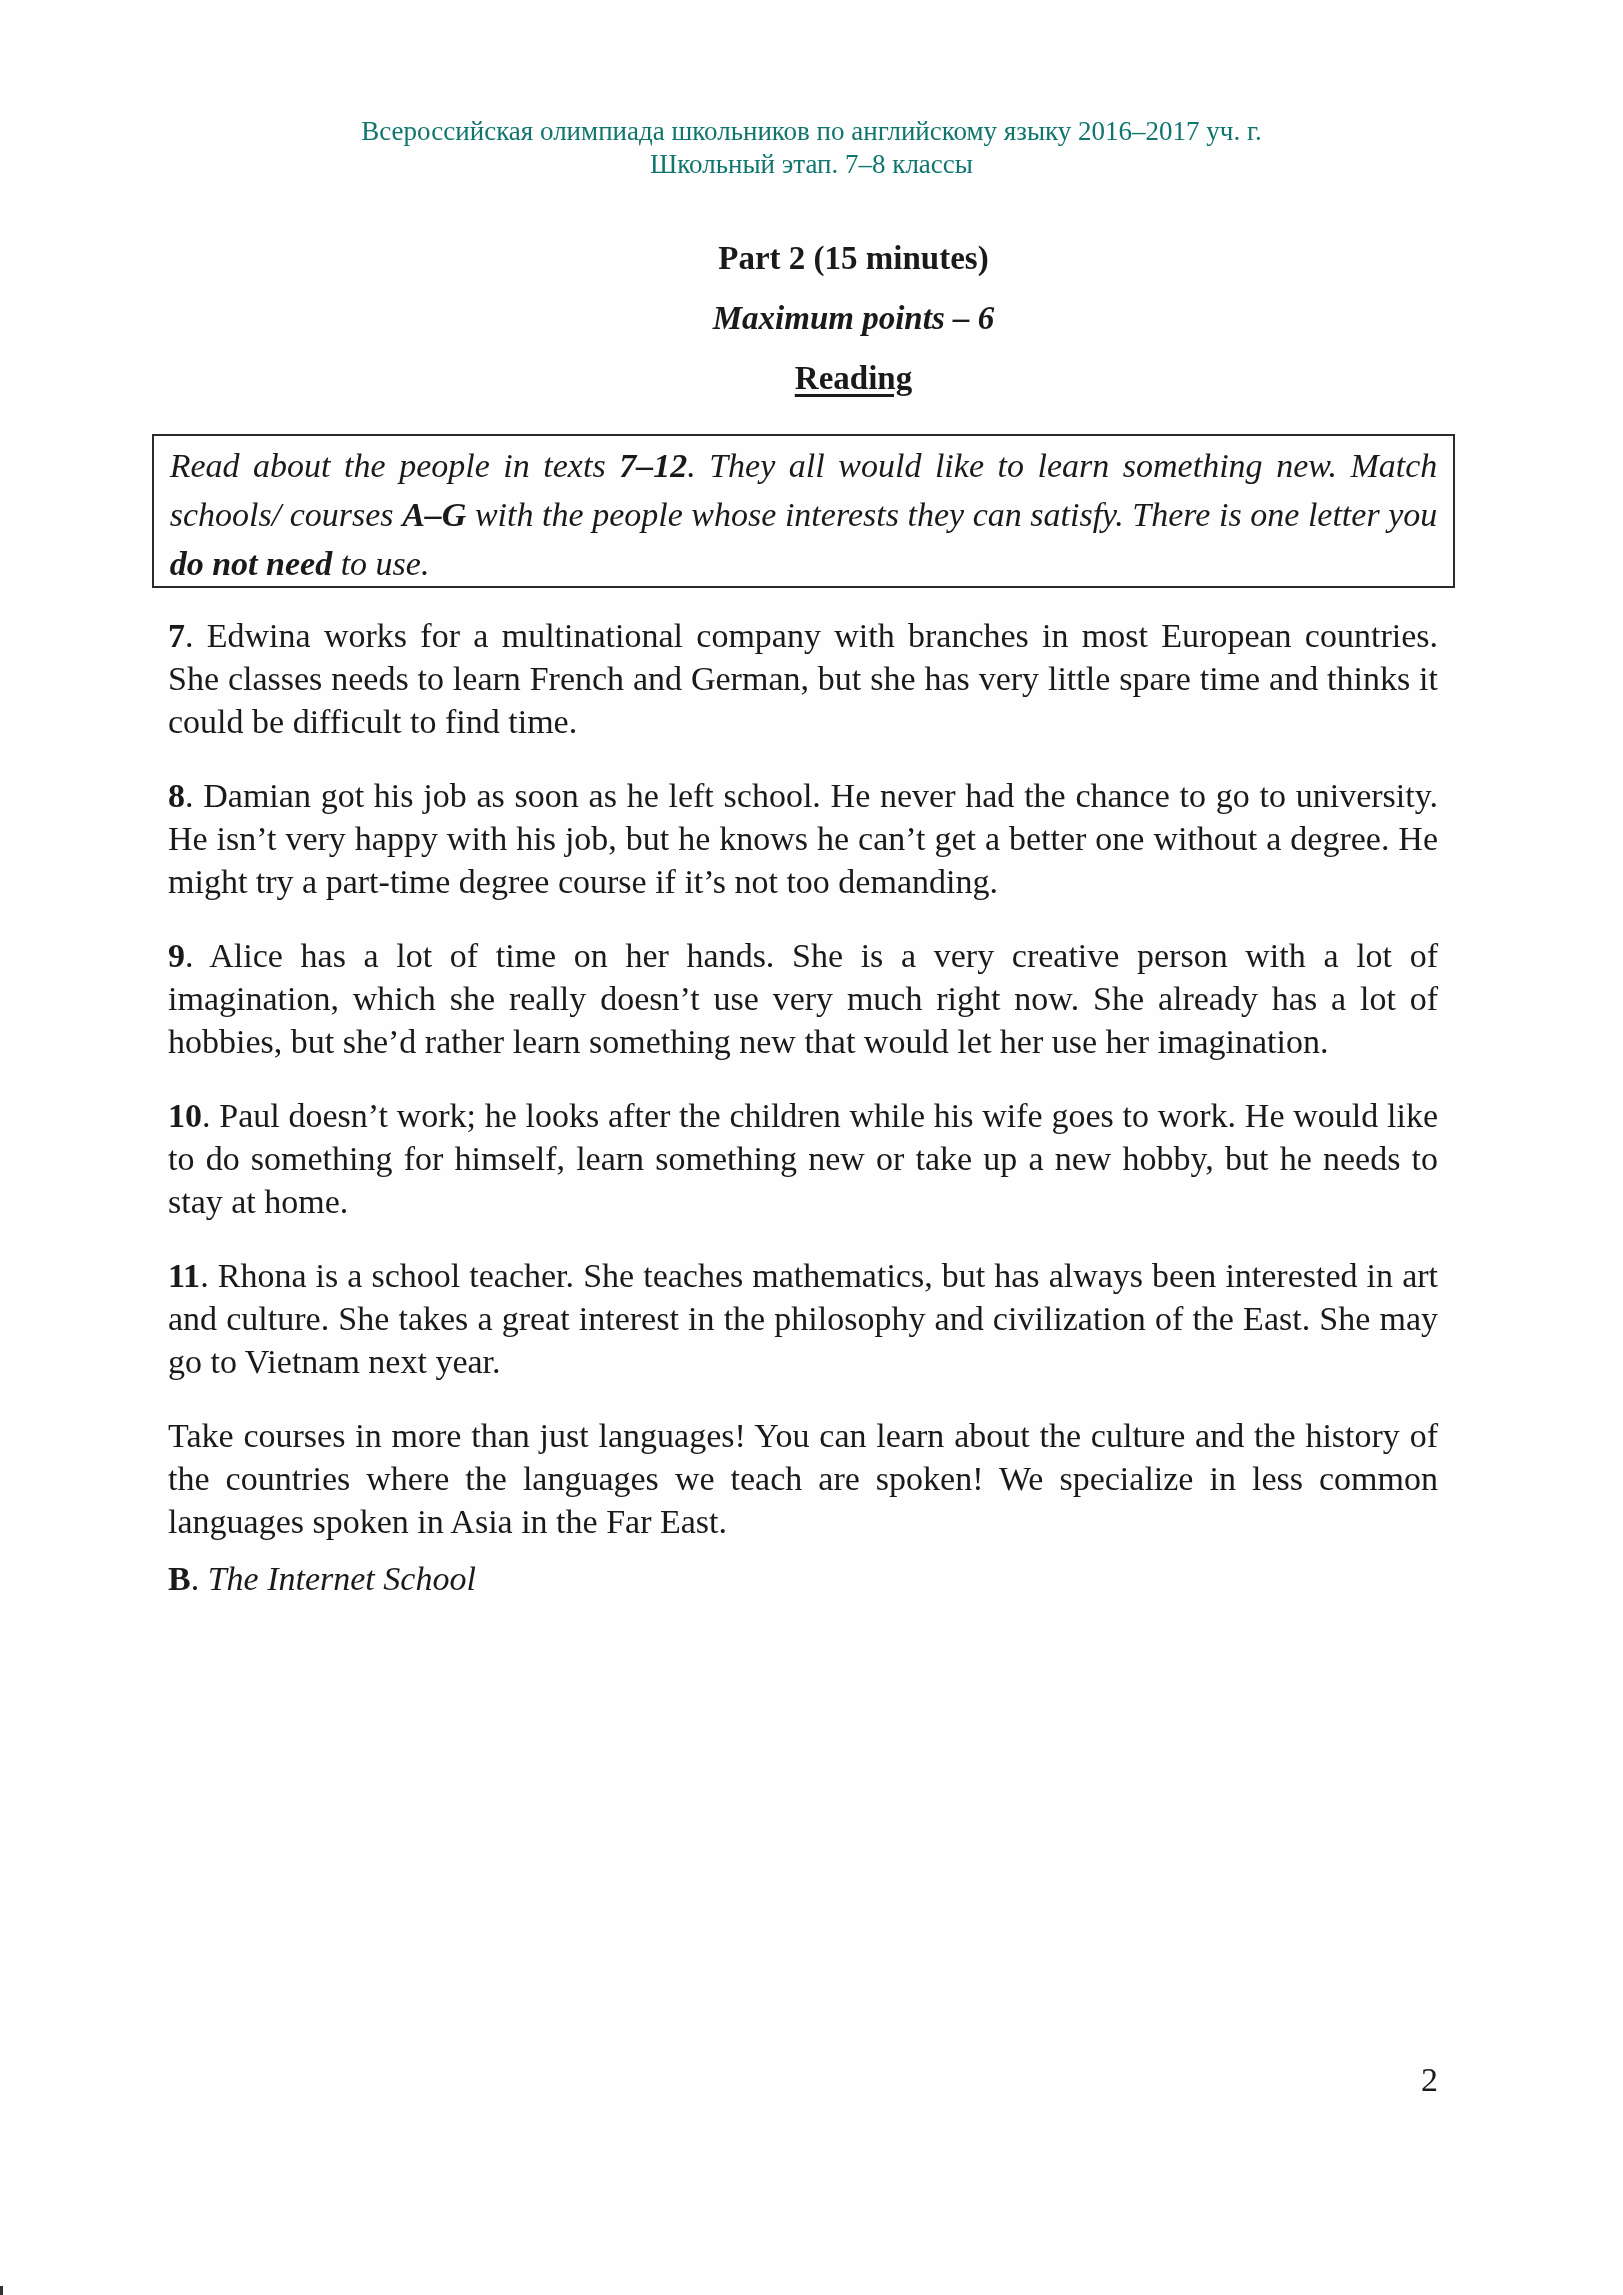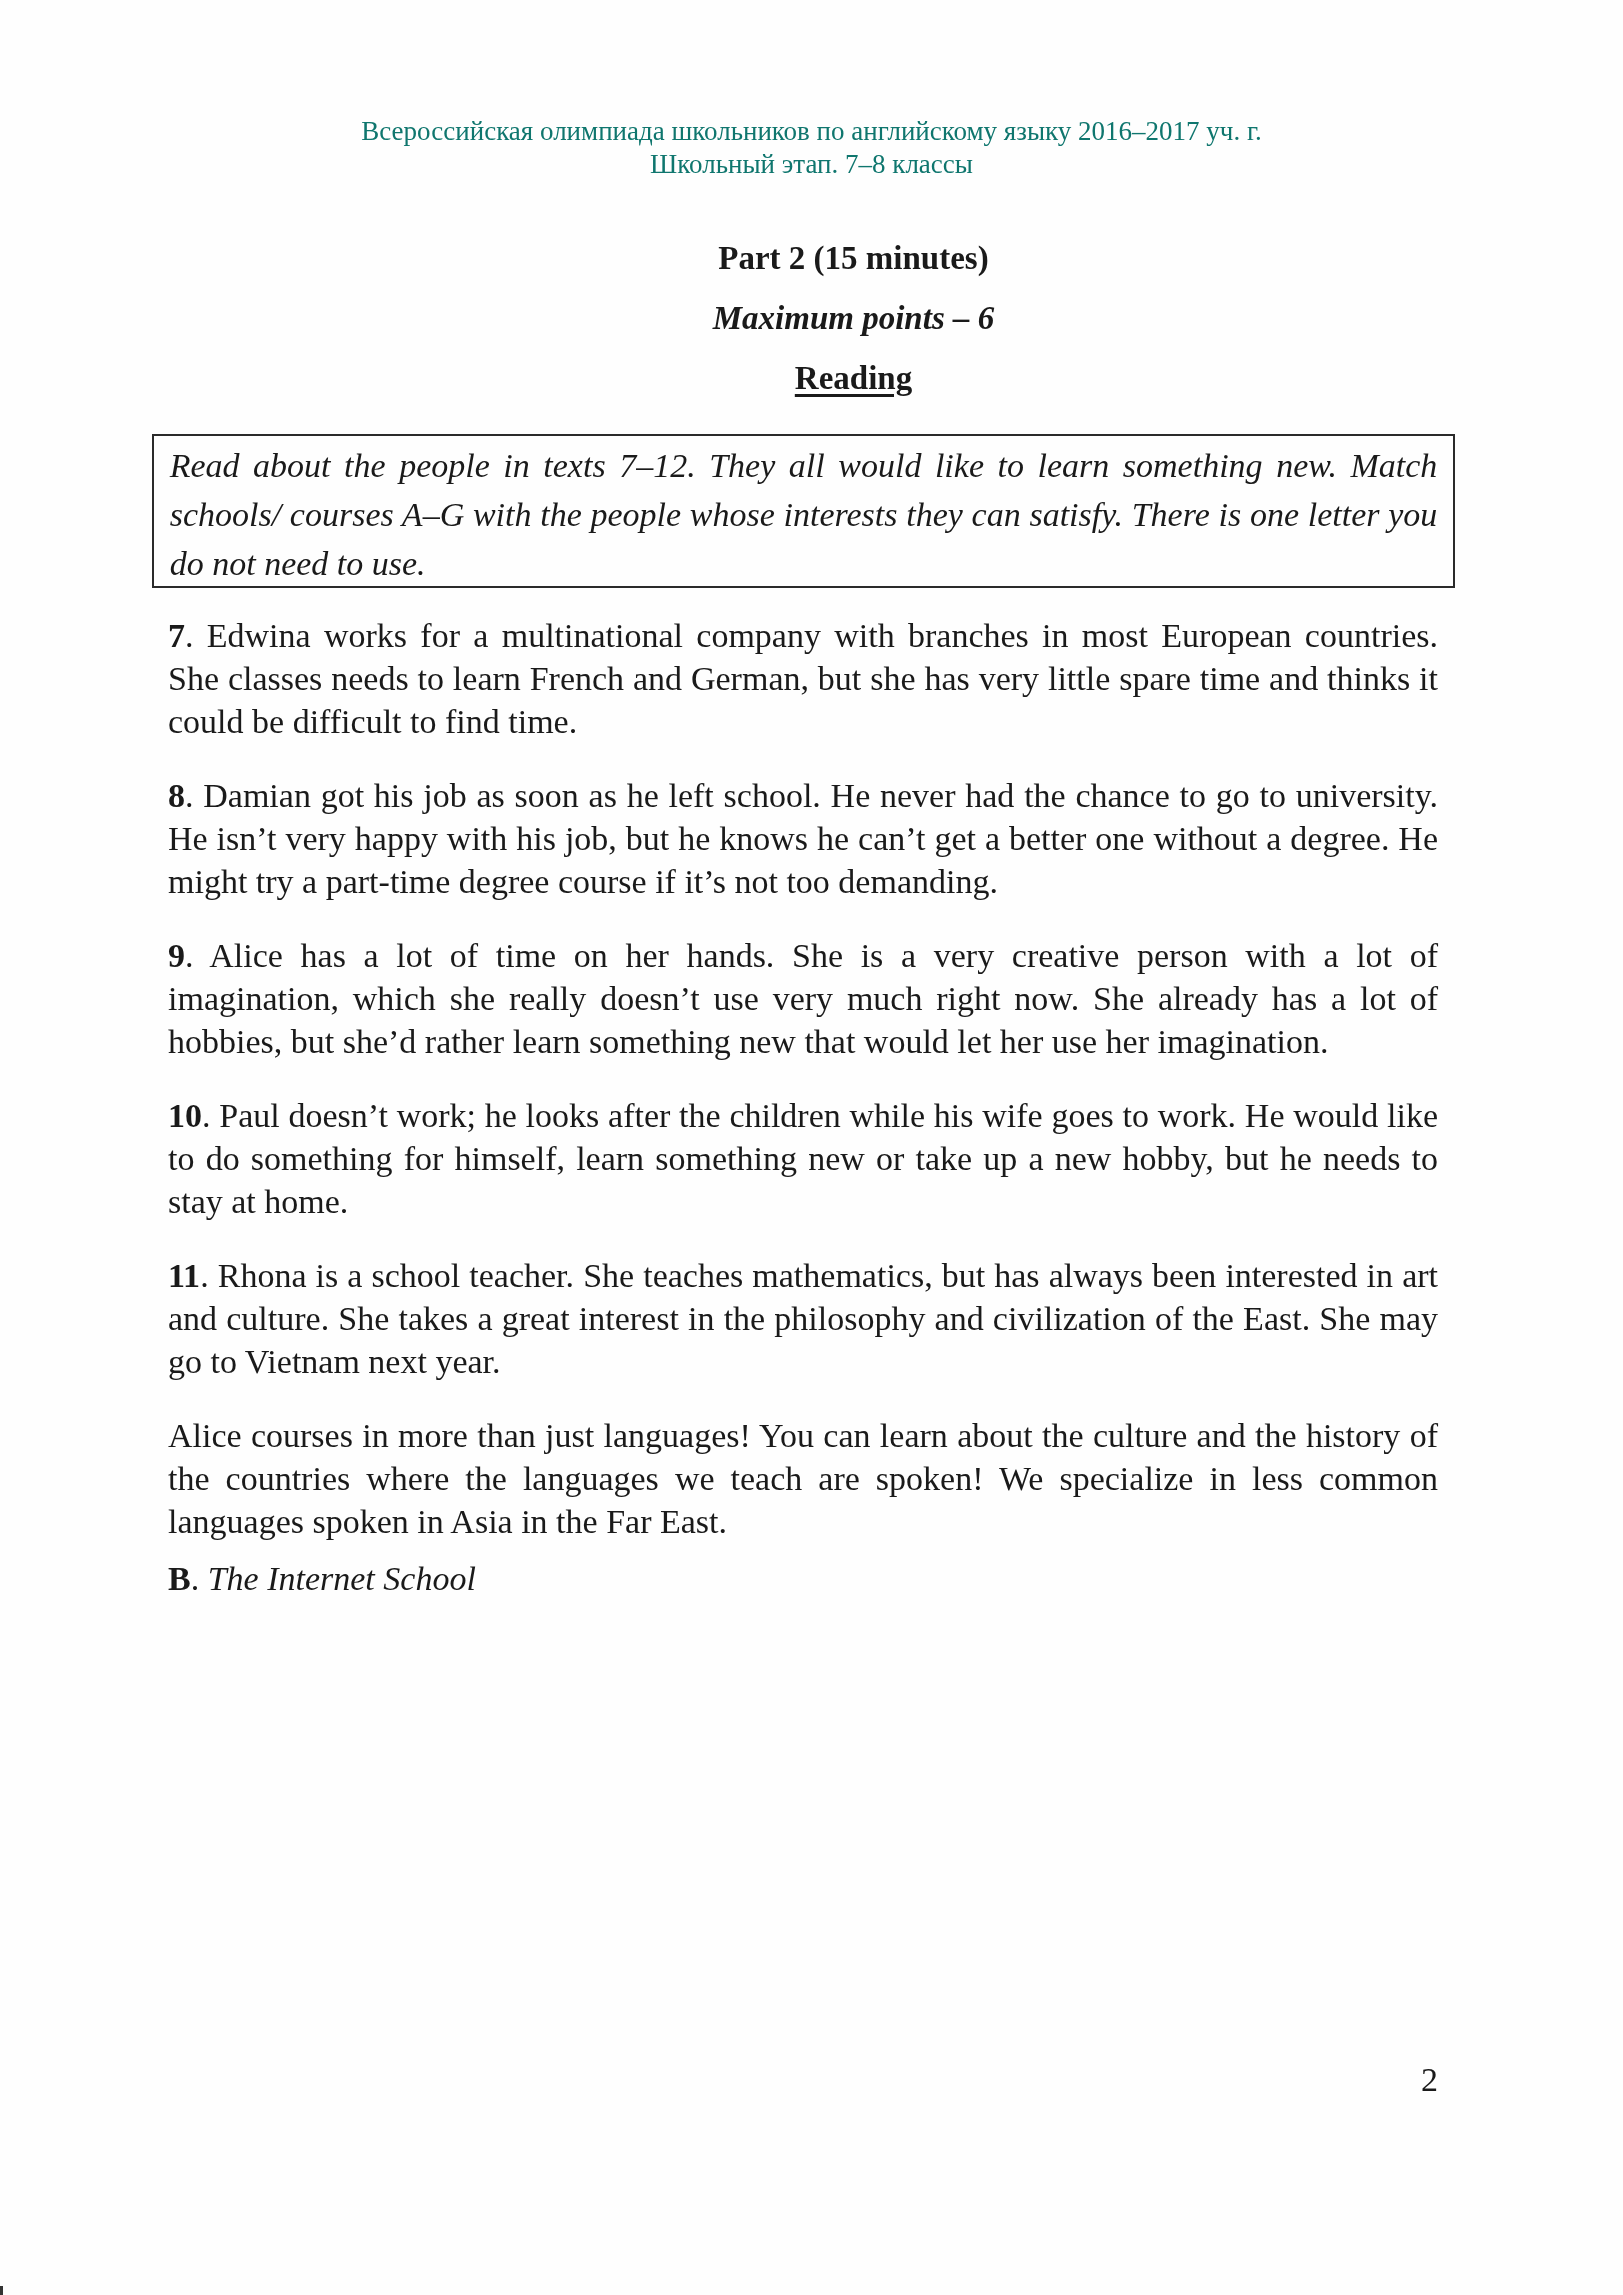--- a/index.html
+++ b/index.html
@@ -59,21 +59,21 @@
     width: 1303px;
     height: 154px;
     box-sizing: border-box;
     border: 2px solid #2a2a2a;
     padding: 5.2px 15.7px 0 15.7px;
     font-style: italic;
     font-size: 34px;
     line-height: 49px;
     text-align: justify;
   }
-  .instructions b { font-weight: normal; }
+  .instructions b { font-weight: bold; }
 
   .body-text {
     position: absolute;
     left: 168px;
     top: 614px;
     width: 1270px;
     font-size: 34px;
     line-height: 43px;
     text-align: justify;
   }
@@ -131,21 +131,21 @@
 
     <p class="item"><span class="num">8</span><span>.</span><span> Damian got his job as soon as he left school. He never had the chance to go to university. He isn’t very happy with his job, but he knows he can’t get a better one without a degree. He might try a part-time degree course if it’s not too demanding.</span></p>
 
     <p class="item"><span class="num">9</span><span>.</span><span> Alice has a lot of time on her hands. She is a very creative person with a lot of imagination, which she really doesn’t use very much right now. She already has a lot of hobbies, but she’d rather learn something new that would let her use her imagination.</span></p>
 
     <p class="item"><span class="num">10</span><span>.</span><span> Paul doesn’t work; he looks after the children while his wife goes to work. He would like to do something for himself, learn something new or take up a new hobby, but he needs to stay at home.</span></p>
 
     <p class="item"><span class="num">11</span><span>.</span><span> Rhona is a school teacher. She teaches mathematics, but has always been interested in art and culture. She takes a great interest in the philosophy and civilization of the East. She may go to Vietnam next year.</span></p>
 
 
-    <p class="school-desc">Alice courses in more than just languages! You can learn about the culture and the history of the countries where the languages we teach are spoken! We specialize in less common languages spoken in Asia in the Far East.</p>
+    <p class="school-desc">Take courses in more than just languages! You can learn about the culture and the history of the countries where the languages we teach are spoken! We specialize in less common languages spoken in Asia in the Far East.</p>
 
     <p class="school-head"><span class="letter">B</span><span>.</span> <span class="name">The Internet School</span></p>
 
   </div>
 
   <div class="page-number">2</div>
   <div class="scan-mark"></div>
 </div>
 
 

